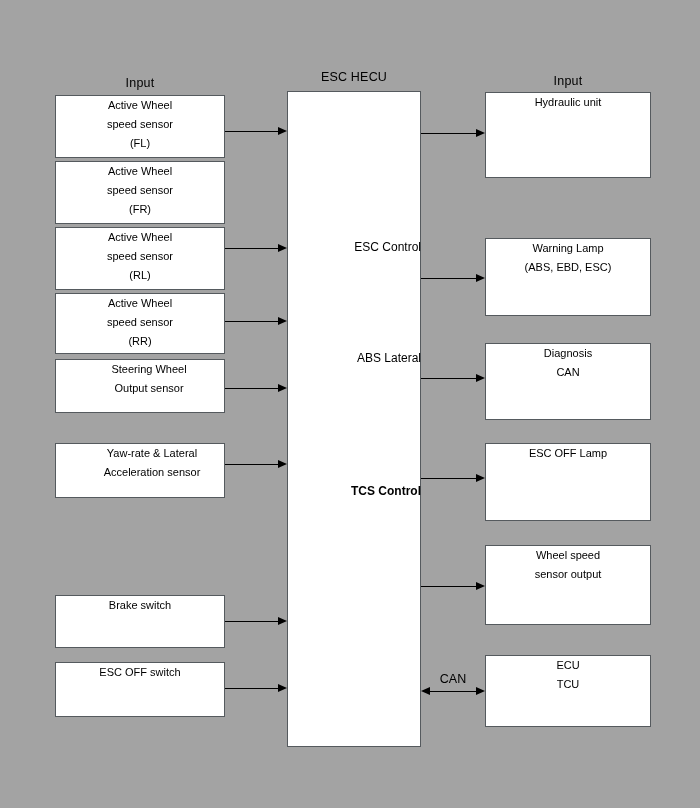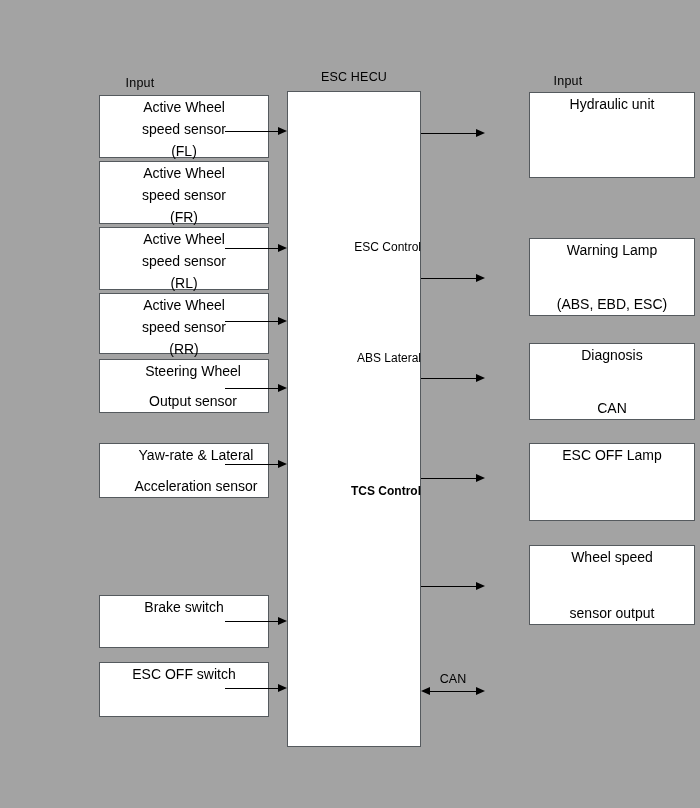--- a/index.html
+++ b/index.html
@@ -29,26 +29,25 @@
     letter-spacing: 0.2px;
   }
   .box {
     position: absolute;
     box-sizing: border-box;
     border: 1px solid #555a5e;
     background: #ffffff;
     display: flex;
     flex-direction: column;
     align-items: center;
-    justify-content: space-between;
+    justify-content: flex-start;
     text-align: center;
-    font-size: 14px;
+    font-size: 11px;
     line-height: 1.0;
     color: #000;
-    margin-left: 44px;
   }
   .box .ln {
     display: block;
     white-space: nowrap;
     padding: 4px 0;
   }
   .hecu {
     position: absolute;
     box-sizing: border-box;
     border: 1px solid #555a5e;
@@ -149,20 +148,24 @@
     <span class="ln">Diagnosis</span>
     <span class="ln">CAN</span>
   </div>
   <div class="box" style="left:485px; top:443px; width:166px; height:78px;">
     <span class="ln">ESC OFF Lamp</span>
   </div>
   <div class="box" style="left:485px; top:545px; width:166px; height:80px;">
     <span class="ln">Wheel speed</span>
     <span class="ln">sensor output</span>
   </div>
+  <div class="box" style="left:485px; top:655px; width:166px; height:72px;">
+    <span class="ln">ECU</span>
+    <span class="ln">TCU</span>
+  </div>
 
   <div class="arrow-line" style="left:225px; top:131px; width:53px;"></div>
   <div class="arrow-head" style="left:278px; top:126.5px;"></div>
 
   <div class="arrow-line" style="left:225px; top:248px; width:53px;"></div>
   <div class="arrow-head" style="left:278px; top:243.5px;"></div>
 
   <div class="arrow-line" style="left:225px; top:321px; width:53px;"></div>
   <div class="arrow-head" style="left:278px; top:316.5px;"></div>
 

